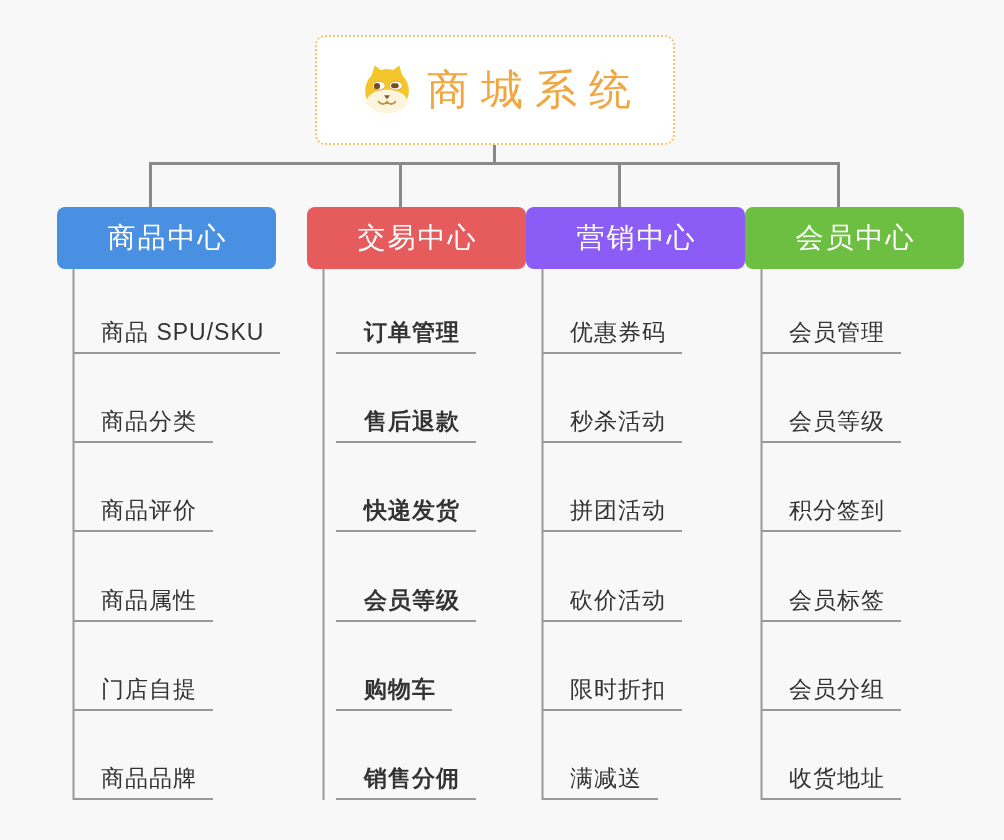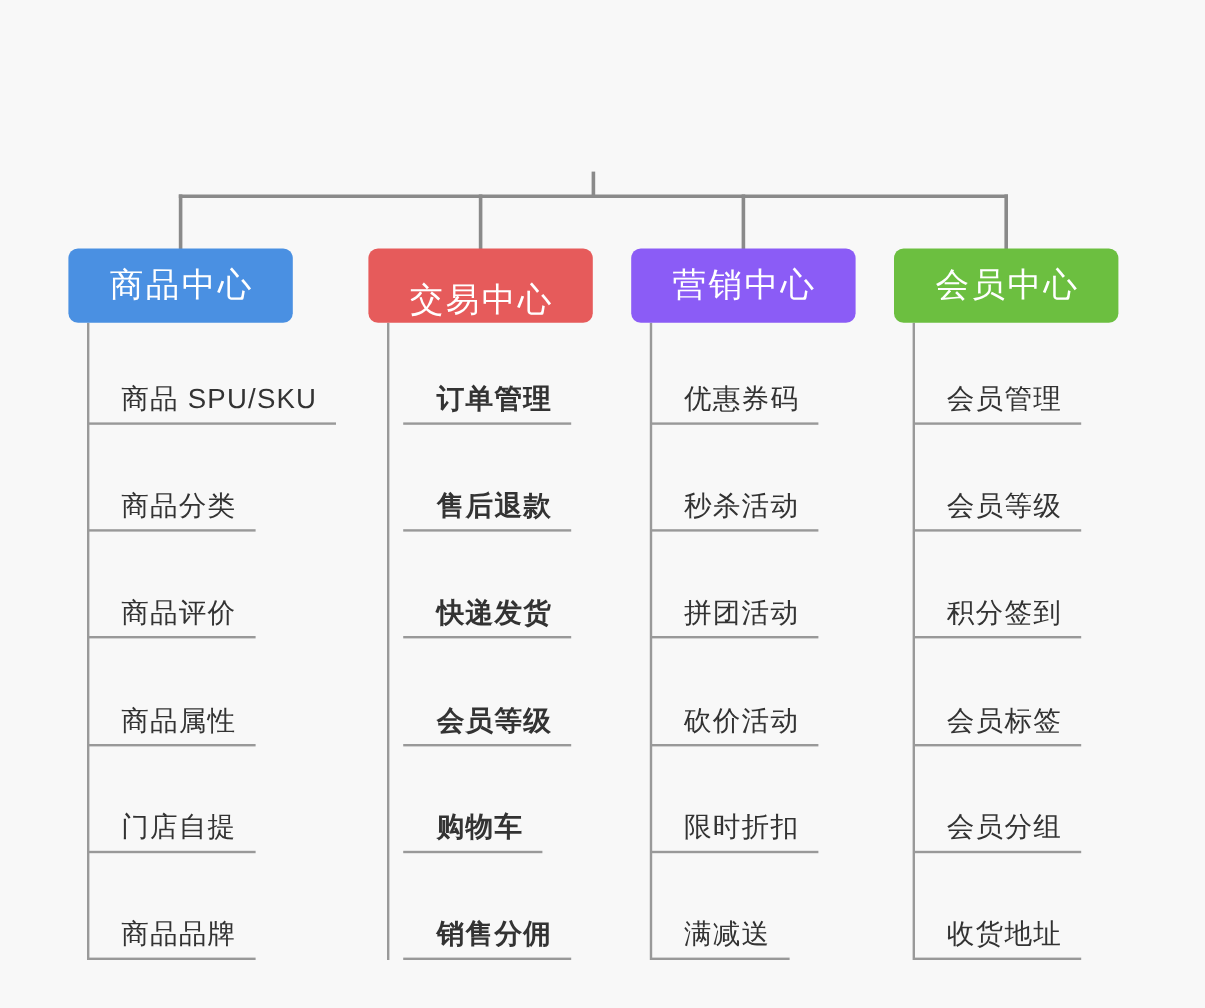--- a/index.html
+++ b/index.html
@@ -47,36 +47,36 @@
   }
   .dog-icon {
     display: inline-flex;
     width: 56px;
     height: 56px;
   }
   
   .branch-box {
     position: absolute;
     top: 207px;
-    width: 187px;
+    width: 219px;
     height: 62px;
     border-radius: 8px;
     display: flex;
     align-items: center;
     justify-content: center;
   }
   .branch-label {
     color: #ffffff;
     font-size: 28px;
     letter-spacing: 2px;
     margin-right: -2px;
     white-space: nowrap;
   }
   .branch-box.b0 { left: 57px; }
-  .branch-box.b1 { left: 307px; align-items: flex-end; }
+  .branch-box.b1 { left: 307px; }
   .branch-box.b2 { left: 526px; }
   .branch-box.b3 { left: 745px; }
   
   .leaf {
     position: absolute;
     width: max-content;
     font-size: 23px;
     line-height: 28px;
     letter-spacing: 1px;
     color: #333333;
@@ -110,20 +110,37 @@
     <line x1="400.5" y1="162" x2="400.5" y2="208" stroke="#8a8a8a" stroke-width="3"></line>
     <line x1="619.5" y1="162" x2="619.5" y2="208" stroke="#8a8a8a" stroke-width="3"></line>
     <line x1="838.5" y1="162" x2="838.5" y2="208" stroke="#8a8a8a" stroke-width="3"></line>
 
     <line x1="73.5" y1="269" x2="73.5" y2="800" stroke="#999999" stroke-width="2"></line>
     <line x1="323.5" y1="269" x2="323.5" y2="800" stroke="#999999" stroke-width="2"></line>
     <line x1="542.5" y1="269" x2="542.5" y2="800" stroke="#999999" stroke-width="2"></line>
     <line x1="761.5" y1="269" x2="761.5" y2="800" stroke="#999999" stroke-width="2"></line>
   </svg>
 
+  <div class="root-node">
+    <span class="dog-icon">
+      <svg viewBox="0 0 64 64" width="56" height="56">
+        <path d="M13 20 L18 4 L30 13 Z" fill="#f5c52c"></path>
+        <path d="M51 20 L46 4 L34 13 Z" fill="#f5c52c"></path>
+        <circle cx="32" cy="33" r="25" fill="#f5c52c"></circle>
+        <ellipse cx="32" cy="45" rx="23" ry="13.5" fill="#fdf4dd"></ellipse>
+        <ellipse cx="22.5" cy="27" rx="7.5" ry="5" fill="#ffffff" stroke="#dfa62c" stroke-width="1"></ellipse>
+        <circle cx="20.5" cy="27.5" r="3.6" fill="#7a4a1e"></circle>
+        <ellipse cx="42" cy="27" rx="7.5" ry="5" fill="#ffffff" stroke="#dfa62c" stroke-width="1"></ellipse>
+        <rect x="36.5" y="24.3" width="9" height="5.6" rx="2.8" fill="#7a4a1e"></rect>
+        <path d="M28.5 38 h7 l-3.5 4.5 z" fill="#8a5a28"></path>
+        <path d="M22.5 45.5 q4.8 5 9.5 0 q4.8 5 9.5 0" fill="none" stroke="#c09145" stroke-width="2.2" stroke-linecap="round"></path>
+      </svg>
+    </span>
+    <span class="root-title">商城系统</span>
+  </div>
 
   <div class="branch-box b0" style="background-color: rgb(74, 144, 226);">
     <span class="branch-label">商品中心</span>
   </div>
   <div class="branch-box b1" style="background-color: rgb(230, 91, 91);">
     <span class="branch-label">交易中心</span>
   </div>
   <div class="branch-box b2" style="background-color: #8b5cf6;">
     <span class="branch-label">营销中心</span>
   </div>

